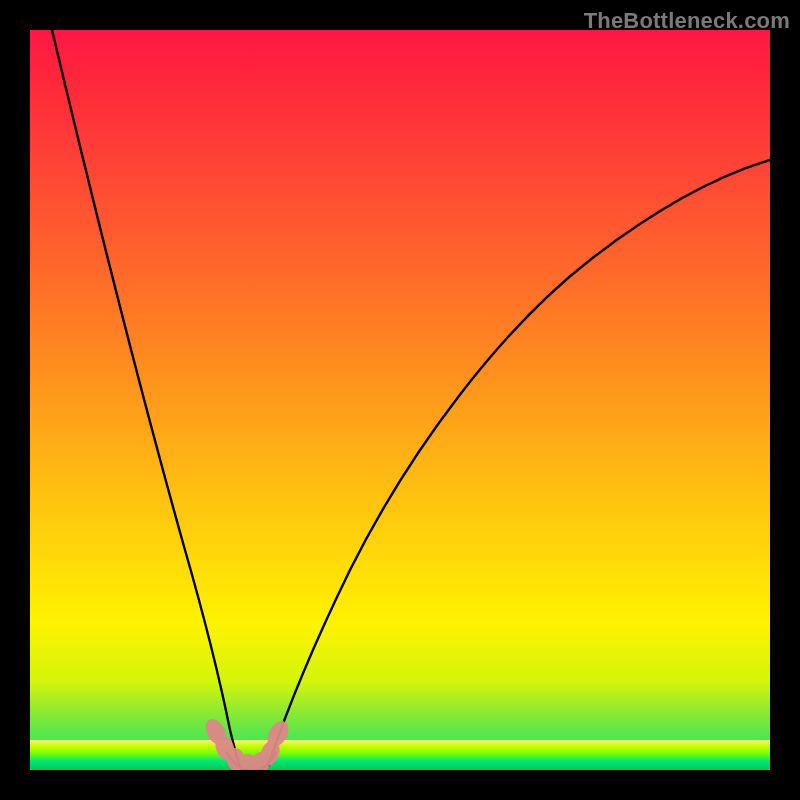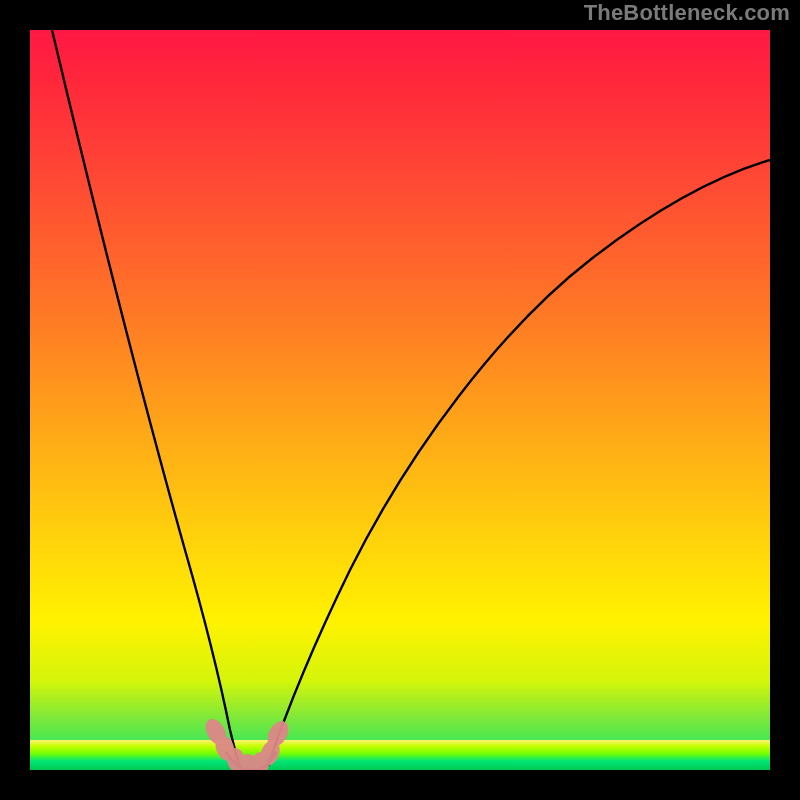--- a/index.html
+++ b/index.html
@@ -42,21 +42,21 @@
       #00e676 70%,
       #00c853 100%);
   }
   svg.curves {
     position: absolute;
     left: 0; top: 0;
     width: 100%; height: 100%;
   }
   .watermark {
     position: absolute;
-    top: 0;
+    top: 8px;
     right: 10px;
     font-family: Arial, Helvetica, sans-serif;
     font-size: 22px;
     font-weight: 600;
     color: #7a7a7a;
     letter-spacing: 0.2px;
   }
 </style>
 </head>
 <body>

